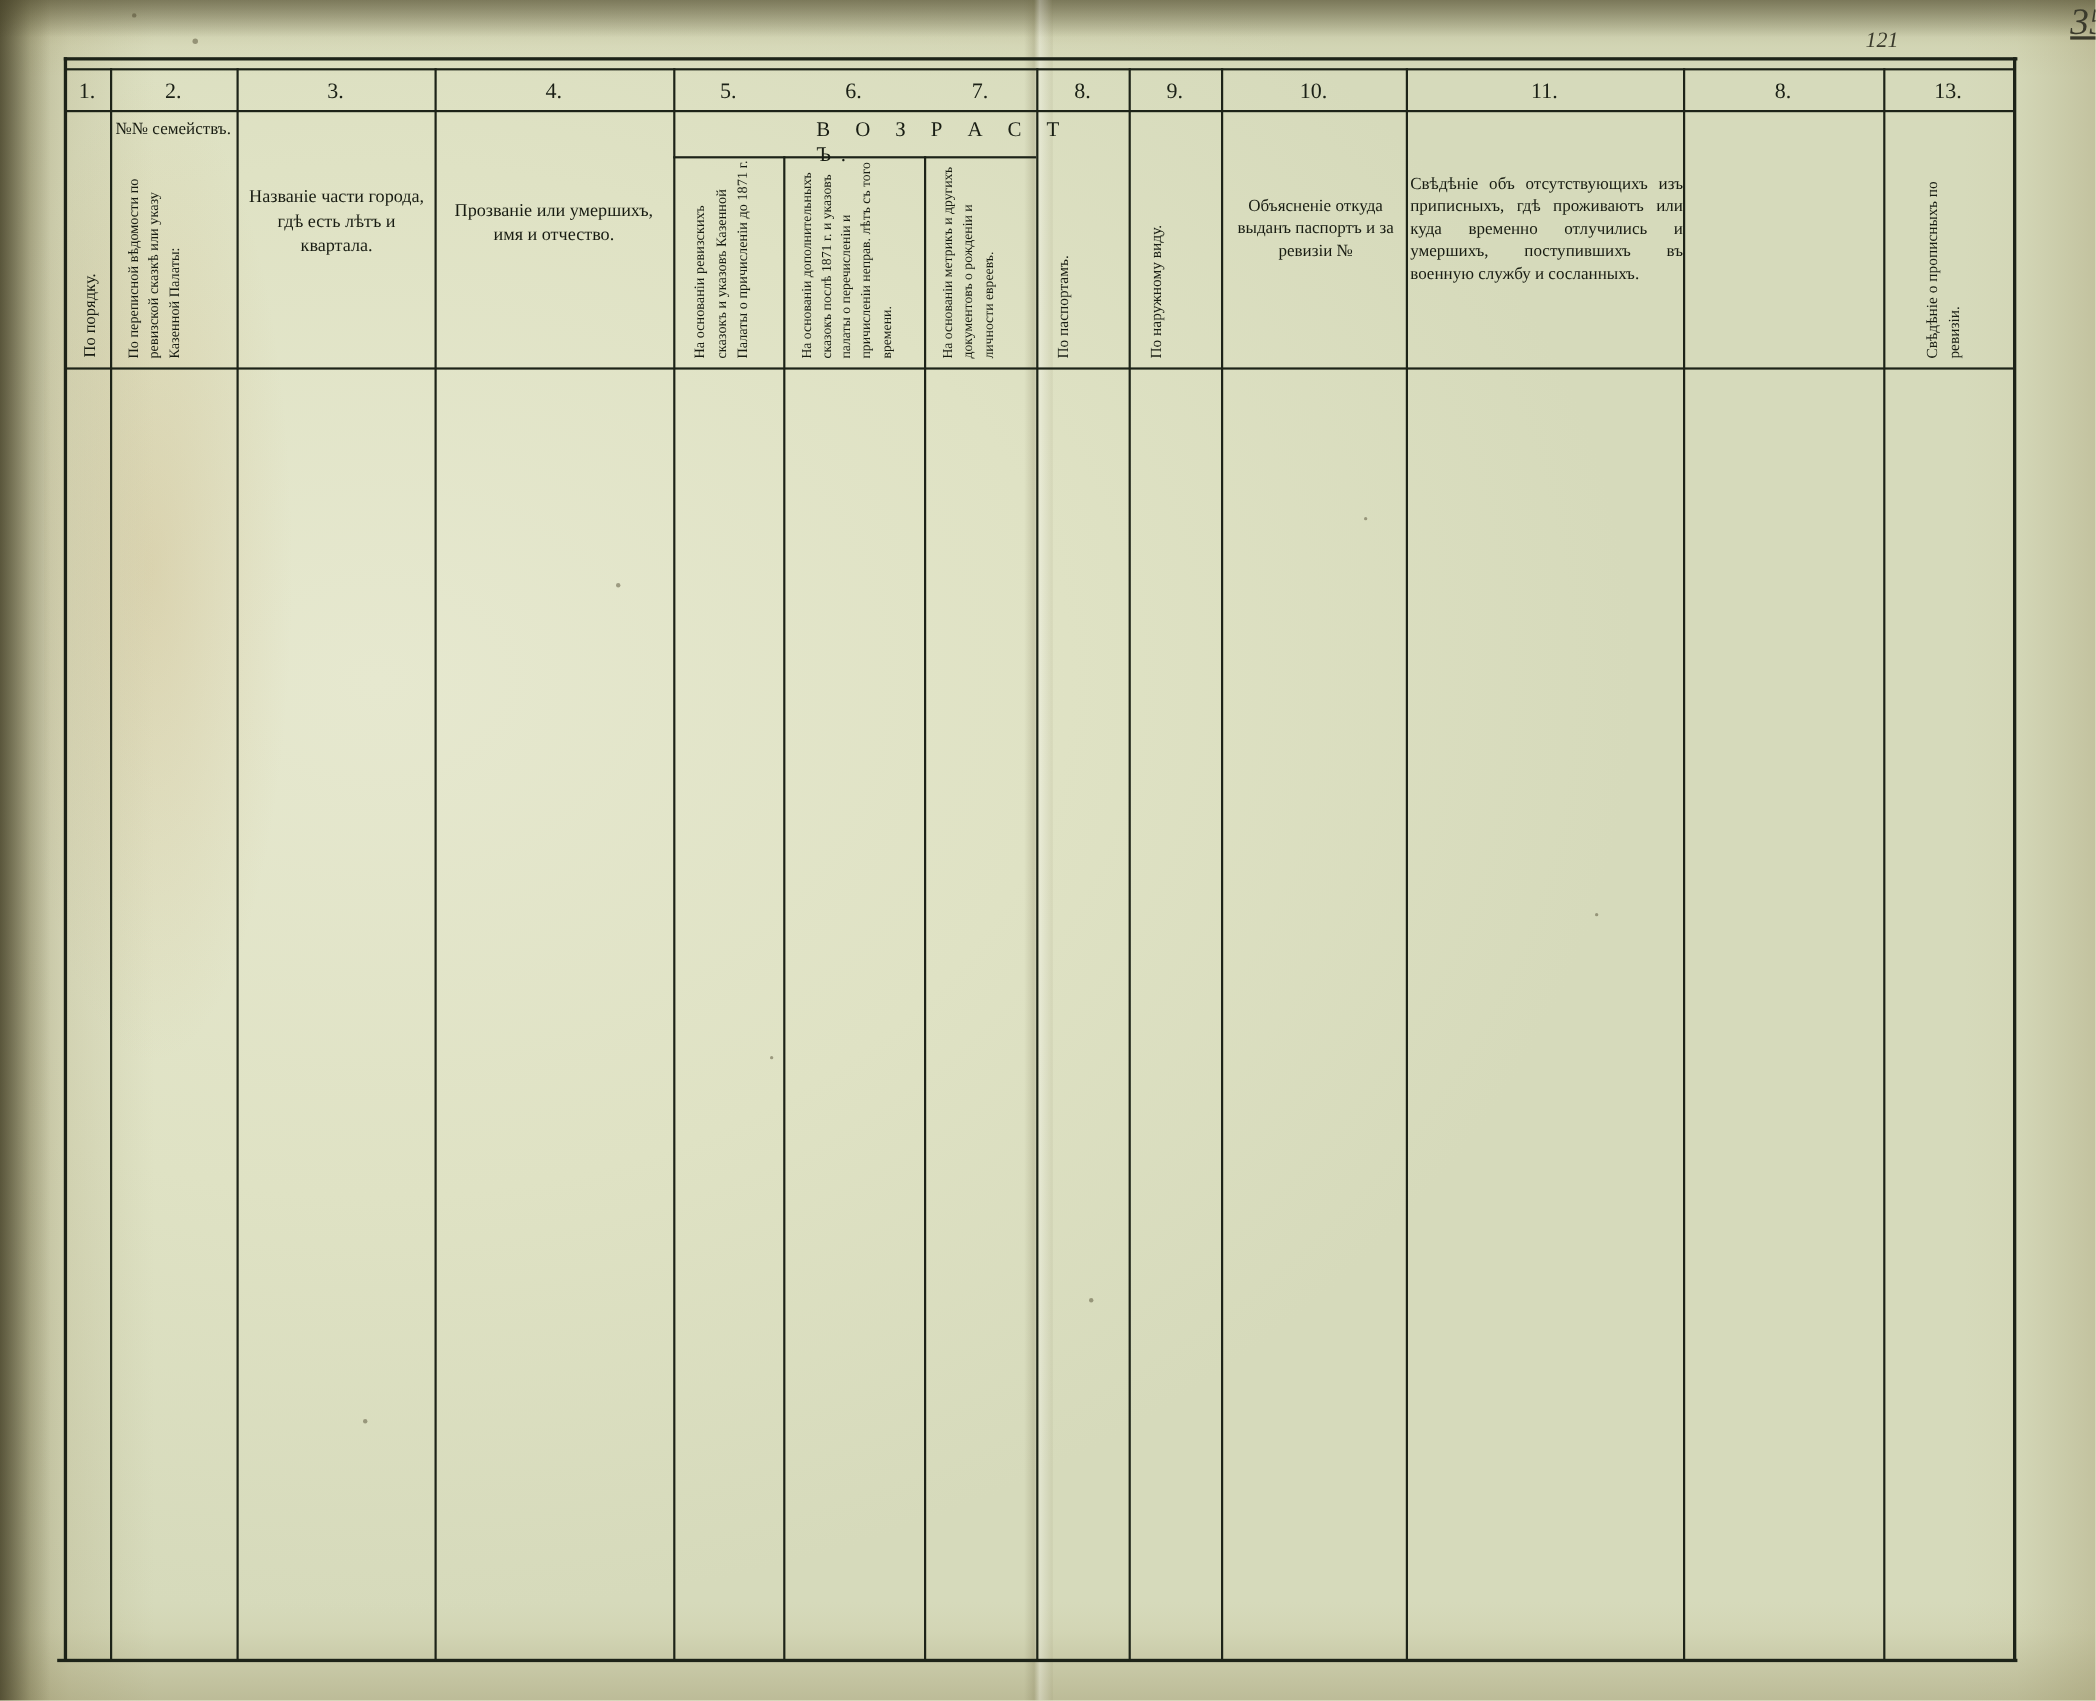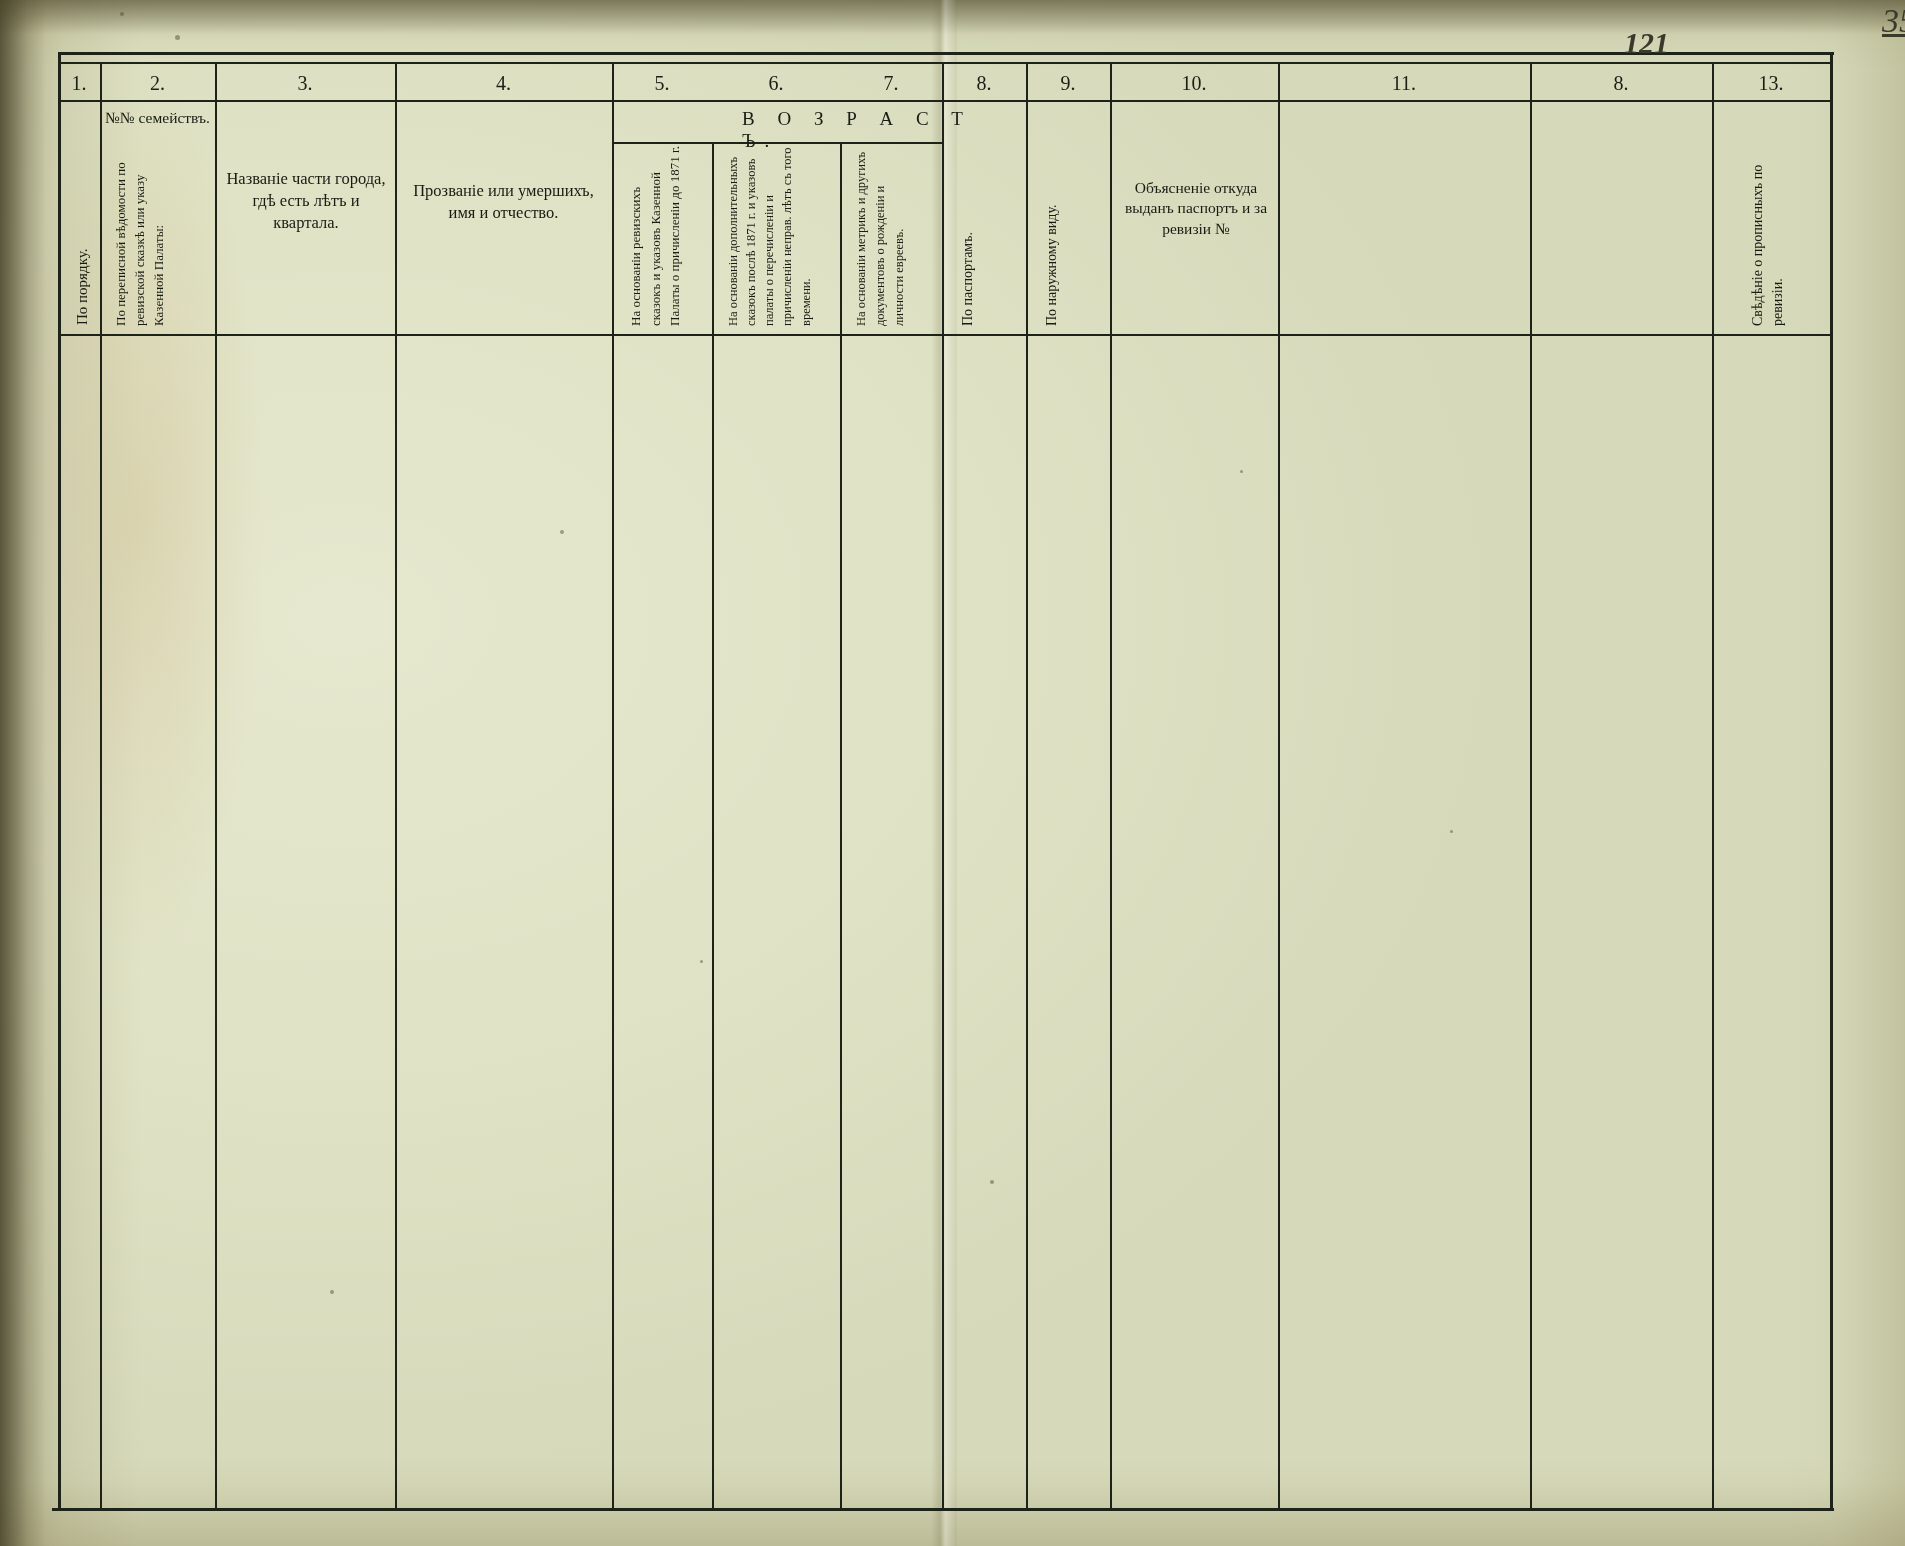--- a/index.html
+++ b/index.html
@@ -167,27 +167,28 @@
   <div class="vert wrap" style="left:724px;top:326px;width:182px;font-size:12.5px;line-height:1.45;text-align:left;">На основаніи дополнительныхъ сказокъ послѣ 1871 г. и указовъ палаты о перечисленіи и причисленіи неправ. лѣтъ съ того времени.</div>
 
   <div class="vert wrap" style="left:852px;top:326px;width:182px;font-size:12.5px;line-height:1.5;text-align:left;">На основаніи метрикъ и другихъ документовъ о рожденіи и личности евреевъ.</div>
 
   <div class="vert" style="left:960px;top:326px;font-size:14px;">По паспортамъ.</div>
 
   <div class="vert" style="left:1044px;top:326px;font-size:14px;">По наружному виду.</div>
 
   <div class="hdr small" style="left:1116px;top:178px;width:160px;">Объясненіе откуда выданъ паспортъ и за ревизіи №</div>
 
+  <div class="hdr small" style="left:1282px;top:158px;width:248px;text-align:justify;">Свѣдѣніе объ отсутствующихъ изъ приписныхъ, гдѣ проживаютъ или куда временно отлучились и умершихъ, поступившихъ въ военную службу и сосланныхъ.</div>
 
 
   <div class="vert wrap" style="left:1748px;top:326px;width:186px;font-size:14px;line-height:1.45;text-align:left;">Свѣдѣніе о прописныхъ по ревизіи.</div>
 
 </div>
 
-<div class="folio" style="left:1624px;top:26px;font-size:30px;font-weight:bold;">121</div>
+<div class="folio" style="left:1696px;top:26px;font-size:20px;">121</div>
 <div class="folio" style="left:1882px;top:2px;font-size:34px;text-decoration:underline;">35</div>
 
 <div class="speck" style="left:175px;top:35px;width:5px;height:5px;"></div>
 <div class="speck" style="left:120px;top:12px;width:4px;height:4px;"></div>
 <div class="speck" style="left:560px;top:530px;width:4px;height:4px;"></div>
 <div class="speck" style="left:990px;top:1180px;width:4px;height:4px;"></div>
 <div class="speck" style="left:1240px;top:470px;width:3px;height:3px;"></div>
 <div class="speck" style="left:700px;top:960px;width:3px;height:3px;"></div>
 <div class="speck" style="left:1450px;top:830px;width:3px;height:3px;"></div>
 <div class="speck" style="left:330px;top:1290px;width:4px;height:4px;"></div>

